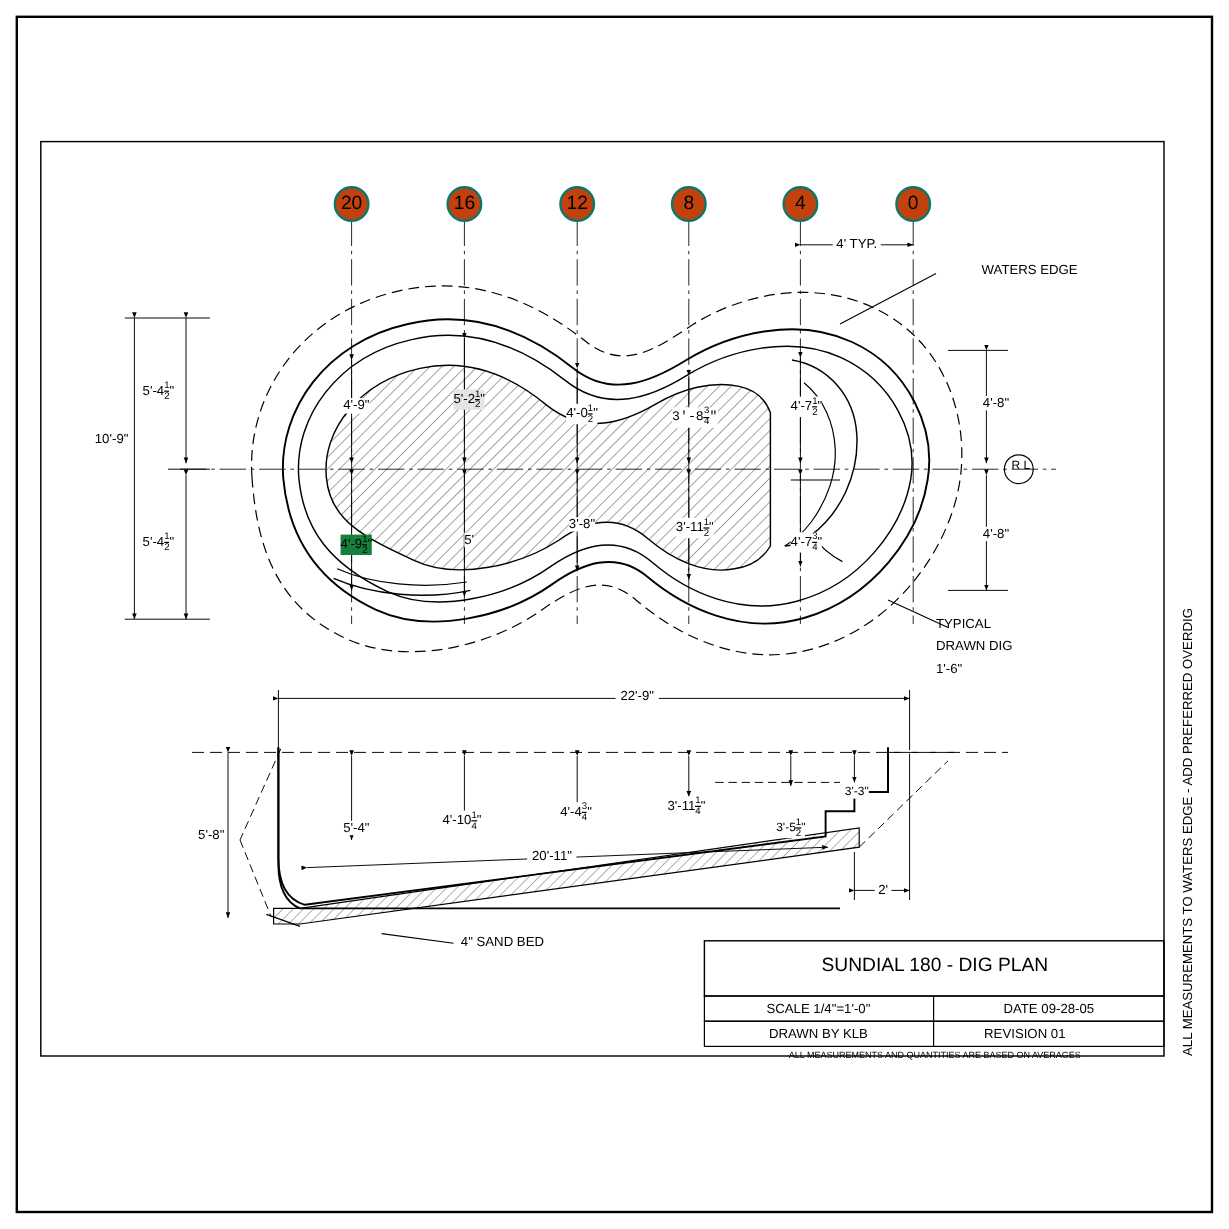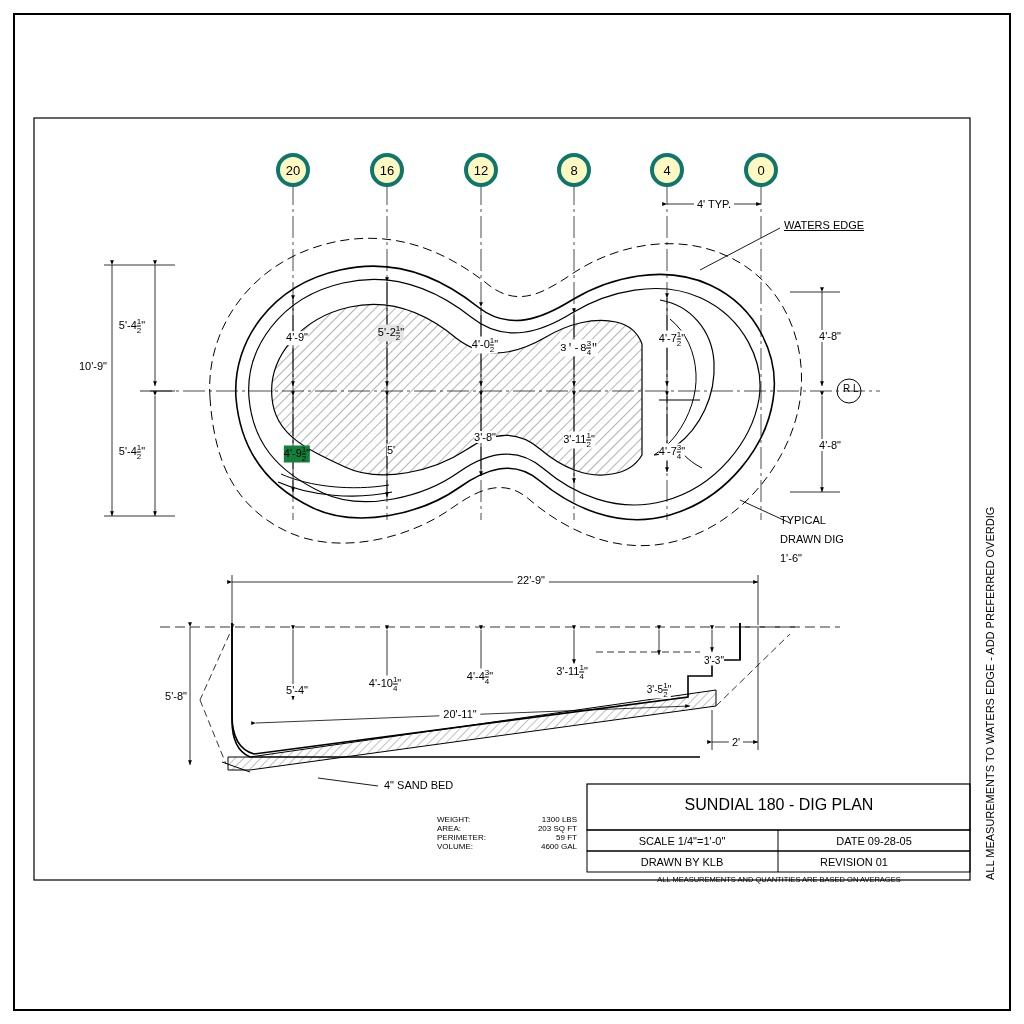--- a/index.html
+++ b/index.html
@@ -7,22 +7,22 @@
   #sheet{position:relative;width:1024px;height:1024px;overflow:hidden;}
   svg{position:absolute;left:0;top:0;}
   .lbl{position:absolute;font-family:"Liberation Sans", sans-serif;font-size:11px;color:#000;white-space:nowrap;}
   .lbl.c{transform:translate(-50%,-50%);}
   .frac{display:inline-block;vertical-align:-0.45em;text-align:center;font-size:8px;line-height:1.0;}
   .frac .n{display:block;}
   .frac .d{display:block;border-top:1px solid #000;}
   .vert{transform-origin:0 0;}
   .title-main{font-size:16px;}
   .tiny{font-size:7.5px;}
-  .bubble{position:absolute;width:26px;height:26px;border:4px solid #0f766e;border-radius:50%;
-          display:flex;align-items:center;justify-content:center;font-size:13px;transform:translate(-50%,-50%);background:#fef9c3;}
+  .bubble{position:absolute;width:26px;height:26px;border:2px solid #0f766e;border-radius:50%;
+          display:flex;align-items:center;justify-content:center;font-size:16px;transform:translate(-50%,-50%);background:#c2410c;}
 </style>
 </head>
 <body>
 
 <div id="sheet">
 
 <svg width="1024" height="1024">
   <defs>
     <pattern id="hatch" width="7" height="7" patternTransform="rotate(45)" patternUnits="userSpaceOnUse">
       <line x1="0" y1="0" x2="0" y2="7" stroke="#000" stroke-width="0.6"></line>
@@ -181,21 +181,21 @@
 </svg>
 
 <div class="bubble" style="left:293px;top:170px;">20</div>
 <div class="bubble" style="left:387px;top:170px;">16</div>
 <div class="bubble" style="left:481px;top:170px;">12</div>
 <div class="bubble" style="left:574px;top:170px;">8</div>
 <div class="bubble" style="left:667px;top:170px;">4</div>
 <div class="bubble" style="left:761px;top:170px;">0</div>
 
 <div class="lbl c" style="left:714px;top:204px;background:#fff;padding:0 3px;">4' TYP.</div>
-<div class="lbl" style="left:784px;top:219px;text-decoration:underline;">WATERS EDGE</div>
+<div class="lbl" style="left:818px;top:219px;">WATERS EDGE</div>
 <div class="lbl" style="left:780px;top:514px;">TYPICAL</div>
 <div class="lbl" style="left:780px;top:533px;">DRAWN DIG</div>
 <div class="lbl" style="left:780px;top:552px;">1'-6"</div>
 <div class="lbl" style="left:843px;top:383px;font-size:10px;">R L</div>
 <div class="lbl" style="left:384px;top:779px;">4" SAND BED</div>
 
 <div class="lbl vert" style="left:984px;top:880px;transform:rotate(-90deg);font-size:11px;">ALL MEASUREMENTS TO WATERS EDGE - ADD PREFERRED OVERDIG</div>
 
 <div class="lbl c" style="left:132px;top:326px;background:#fff;">
   <span>5'-4</span><span class="frac"><span class="n">1</span><span class="d">2</span></span><span>"</span>
@@ -257,38 +257,20 @@
 <div class="lbl c" style="left:572px;top:672px;background:#fff;">
   <span>3'-11</span><span class="frac"><span class="n">1</span><span class="d">4</span></span><span>"</span>
 </div>
 <div class="lbl c" style="left:659px;top:665px;background:#fff;font-size:10px;margin-top:25px;">
   <span>3'-5</span><span class="frac"><span class="n">1</span><span class="d">2</span></span><span>"</span>
 </div>
 <div class="lbl c" style="left:714px;top:660px;background:#fff;font-size:10px;">
   <span>3'-3"</span>
 </div>
 
-<div style="position:absolute;left:437px;top:815px;width:140px;font-size:8px;">
-  <div style="display:flex;justify-content:space-between;">
-    <span>WEIGHT:</span>
-    <span>1300 LBS</span>
-  </div>
-  <div style="display:flex;justify-content:space-between;">
-    <span>AREA:</span>
-    <span>203 SQ FT</span>
-  </div>
-  <div style="display:flex;justify-content:space-between;">
-    <span>PERIMETER:</span>
-    <span>59 FT</span>
-  </div>
-  <div style="display:flex;justify-content:space-between;">
-    <span>VOLUME:</span>
-    <span>4600 GAL</span>
-  </div>
-</div>
 
 <div class="lbl c title-main" style="left:779px;top:805px;">SUNDIAL 180 - DIG PLAN</div>
 <div class="lbl c" style="left:682px;top:841px;">SCALE 1/4"=1'-0"</div>
 <div class="lbl c" style="left:874px;top:841px;">DATE 09-28-05</div>
 <div class="lbl c" style="left:682px;top:862px;">DRAWN BY KLB</div>
 <div class="lbl c" style="left:854px;top:862px;">REVISION 01</div>
 <div class="lbl c tiny" style="left:779px;top:879px;">ALL MEASUREMENTS AND QUANTITIES ARE BASED ON AVERAGES</div>
 
 </div>
 

